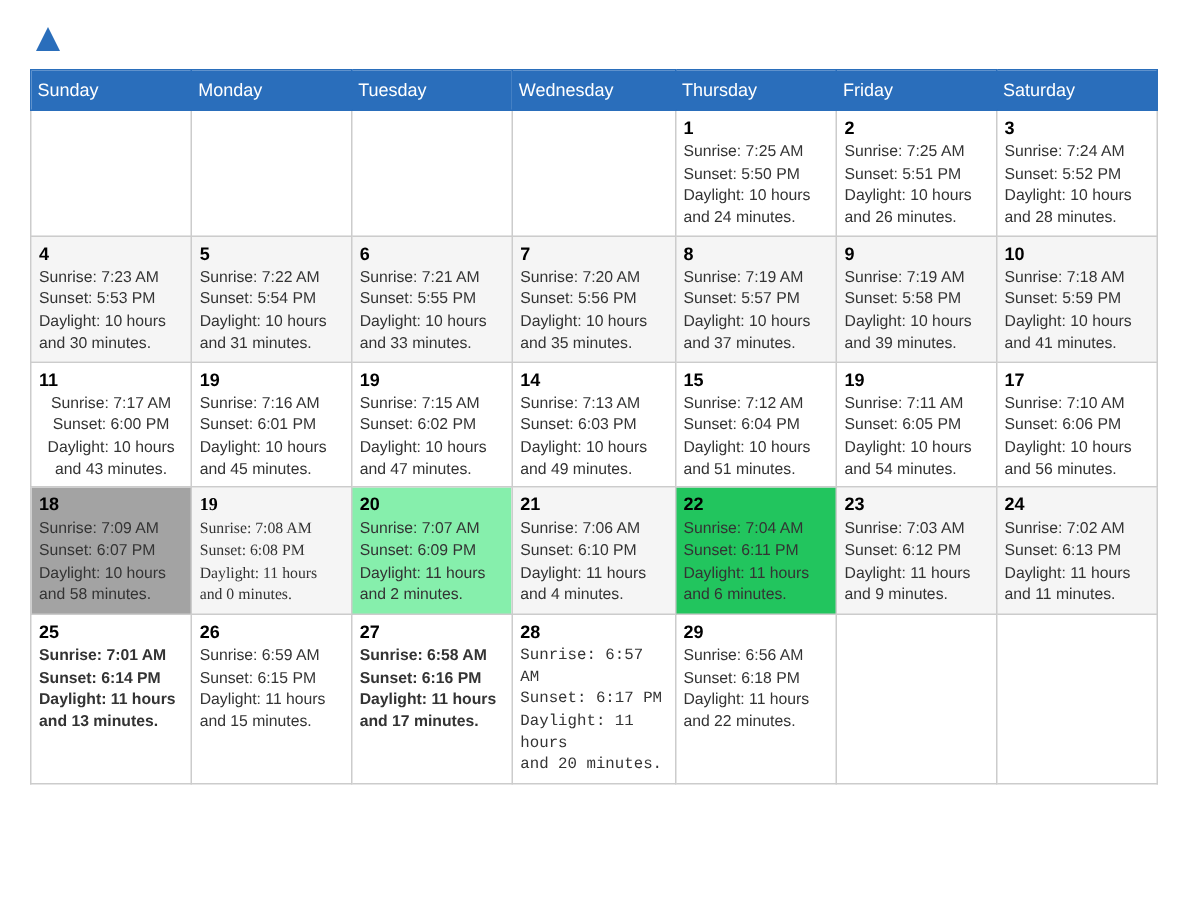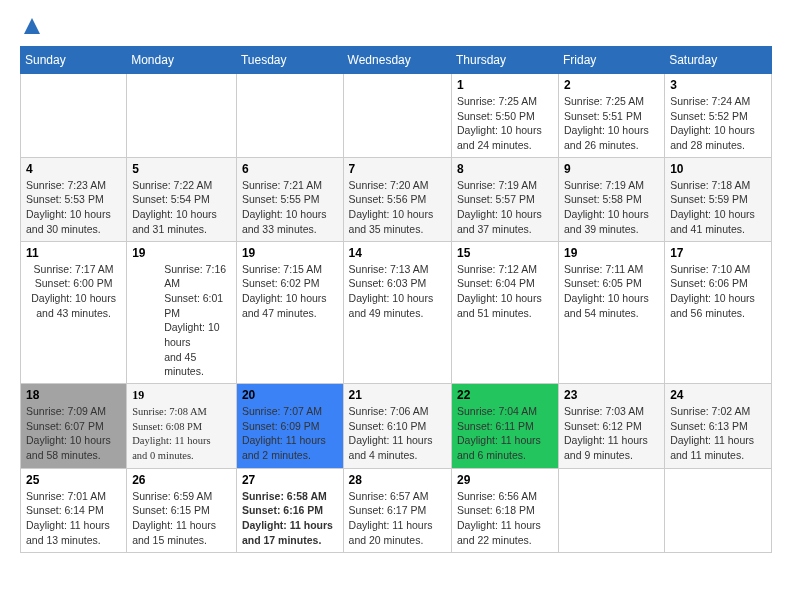--- a/index.html
+++ b/index.html
@@ -199,21 +199,21 @@
       <tr>
         <td>
           <span class="day-number">11</span>
           <div class="day-info" style="white-space: pre-line; text-align: center;">Sunrise: 7:17 AM
 Sunset: 6:00 PM
 Daylight: 10 hours
 and 43 minutes.</div>
         </td>
         <td>
           <span class="day-number">19</span>
-          <div class="day-info" style="white-space: pre-line; margin-left: 32px;">Sunrise: 7:16 AM
+          <div class="day-info" style="white-space: pre-line;">Sunrise: 7:16 AM
 Sunset: 6:01 PM
 Daylight: 10 hours
 and 45 minutes.</div>
         </td>
         <td>
           <span class="day-number">19</span>
           <div class="day-info" style="white-space: pre-line;">Sunrise: 7:15 AM
 Sunset: 6:02 PM
 Daylight: 10 hours
 and 47 minutes.</div>
@@ -255,21 +255,21 @@
 Daylight: 10 hours
 and 58 minutes.</div>
         </td>
         <td style="background-color: rgb(245, 245, 245); font-family: Liberation Serif, serif;">
           <span class="day-number">19</span>
           <div class="day-info" style="white-space: pre-line;">Sunrise: 7:08 AM
 Sunset: 6:08 PM
 Daylight: 11 hours
 and 0 minutes.</div>
         </td>
-        <td style="background-color: #3b82f6;">
+        <td style="background-color: #86efac;">
           <span class="day-number">20</span>
           <div class="day-info" style="white-space: pre-line;">Sunrise: 7:07 AM
 Sunset: 6:09 PM
 Daylight: 11 hours
 and 2 minutes.</div>
         </td>
         <td style="background-color: rgb(245, 245, 245);">
           <span class="day-number">21</span>
           <div class="day-info" style="white-space: pre-line;">Sunrise: 7:06 AM
 Sunset: 6:10 PM
@@ -294,42 +294,42 @@
           <span class="day-number">24</span>
           <div class="day-info" style="white-space: pre-line;">Sunrise: 7:02 AM
 Sunset: 6:13 PM
 Daylight: 11 hours
 and 11 minutes.</div>
         </td>
       </tr>
       <tr>
         <td>
           <span class="day-number">25</span>
-          <div class="day-info" style="white-space: pre-line;">Sunrise: 7:01 AM
+          <div class="day-info" style="white-space: pre-line; font-weight: bold;">Sunrise: 7:01 AM
 Sunset: 6:14 PM
 Daylight: 11 hours
 and 13 minutes.</div>
         </td>
         <td>
           <span class="day-number">26</span>
           <div class="day-info" style="white-space: pre-line;">Sunrise: 6:59 AM
 Sunset: 6:15 PM
 Daylight: 11 hours
 and 15 minutes.</div>
         </td>
         <td>
           <span class="day-number">27</span>
           <div class="day-info" style="white-space: pre-line; font-weight: bold;">Sunrise: 6:58 AM
 Sunset: 6:16 PM
 Daylight: 11 hours
 and 17 minutes.</div>
         </td>
         <td>
           <span class="day-number">28</span>
-          <div class="day-info" style="white-space: pre-line;">Sunrise: 6:57 AM
+          <div class="day-info" style="white-space: pre-line; font-family: Liberation Mono, monospace;">Sunrise: 6:57 AM
 Sunset: 6:17 PM
 Daylight: 11 hours
 and 20 minutes.</div>
         </td>
         <td>
           <span class="day-number">29</span>
           <div class="day-info" style="white-space: pre-line;">Sunrise: 6:56 AM
 Sunset: 6:18 PM
 Daylight: 11 hours
 and 22 minutes.</div>

